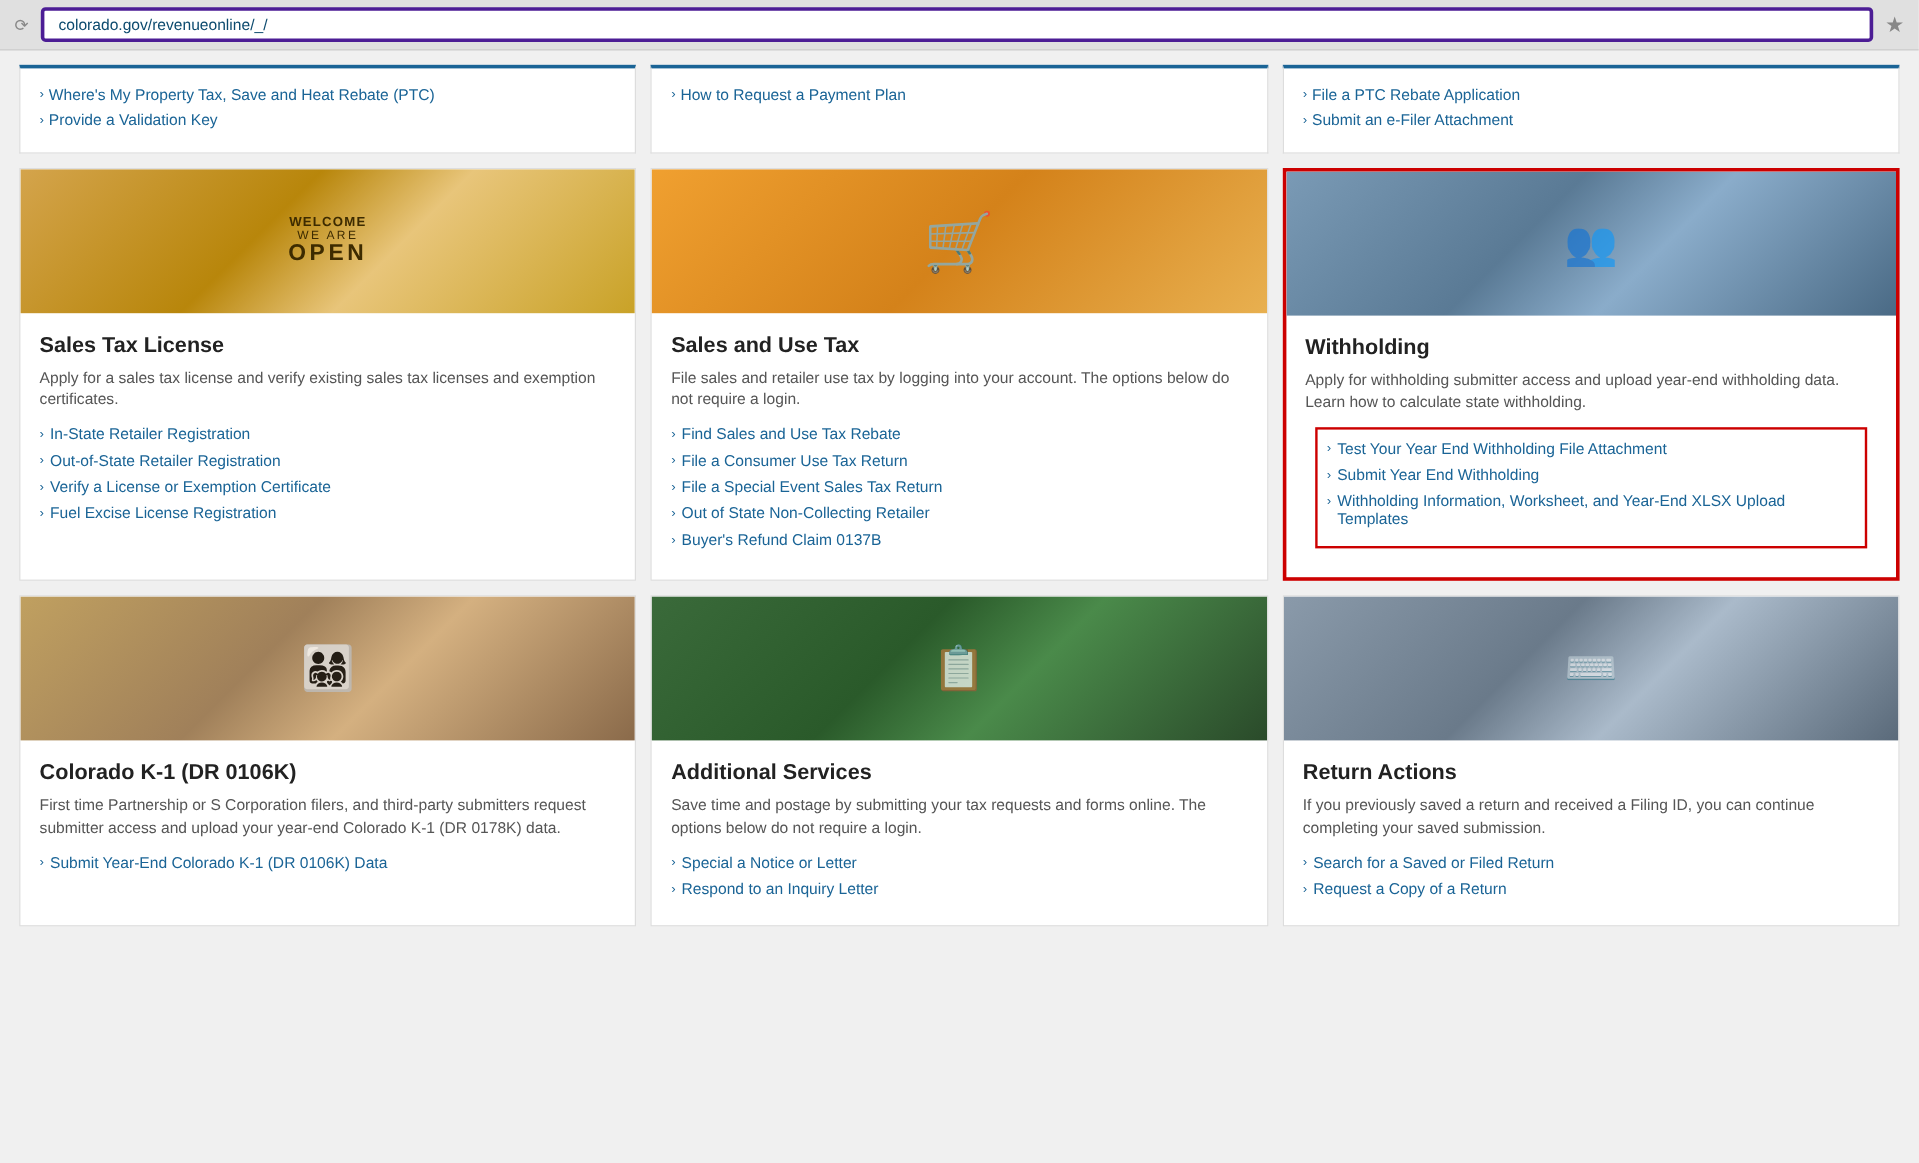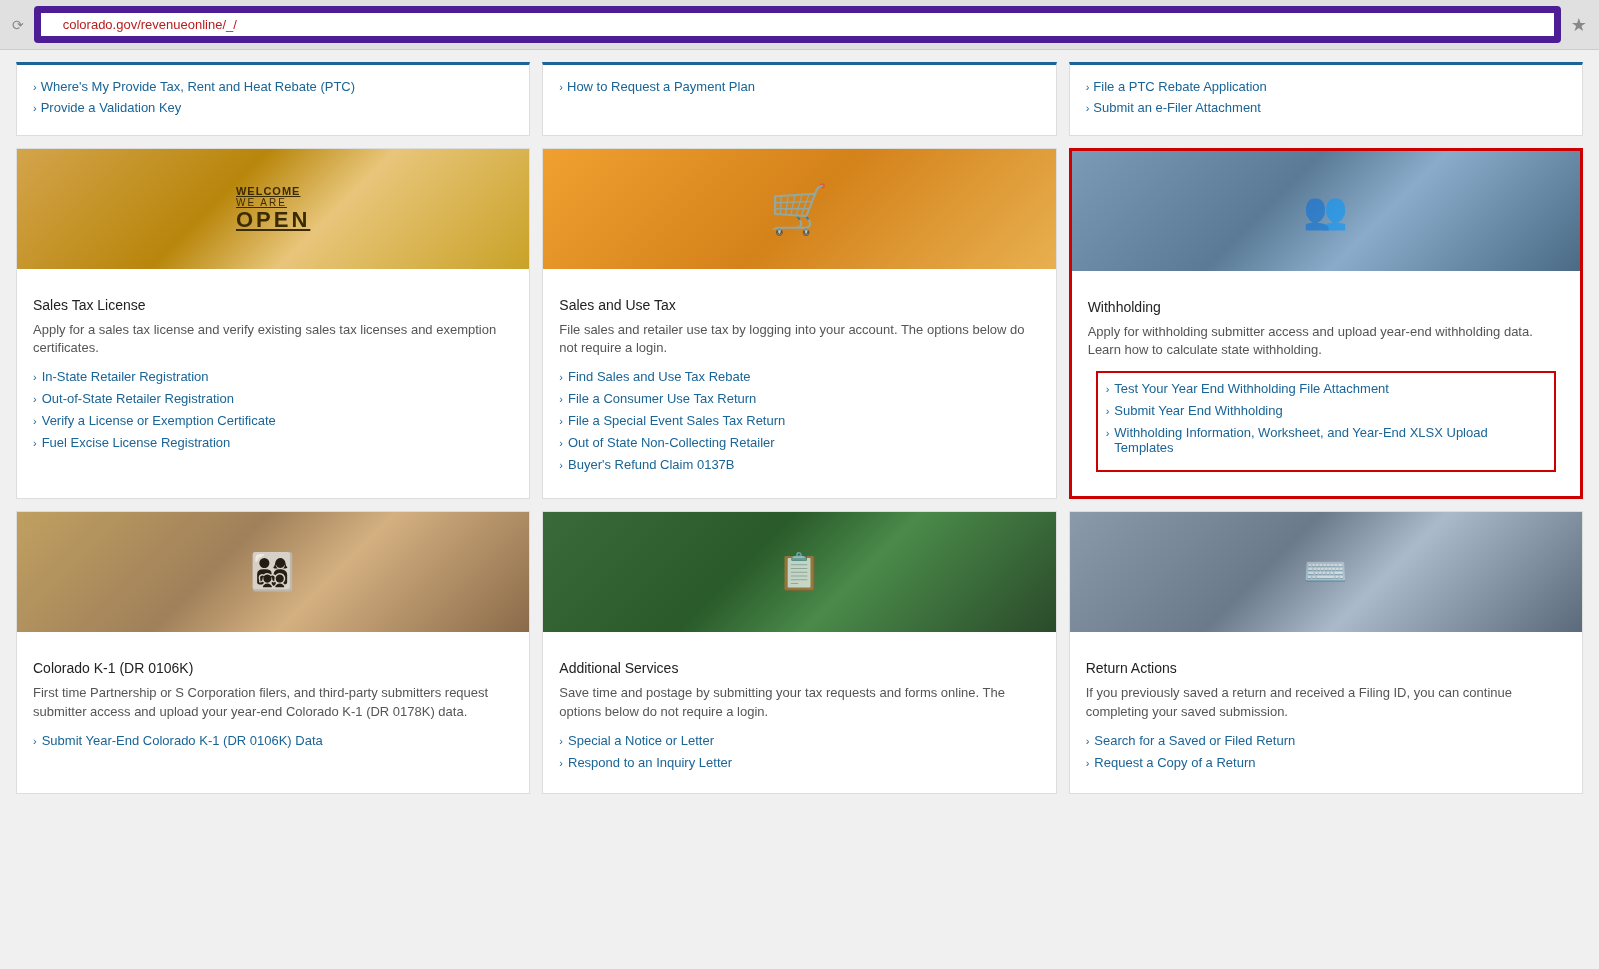--- a/index.html
+++ b/index.html
@@ -13,25 +13,25 @@
       background: #e0e0e0;
       padding: 6px 12px;
       display: flex;
       align-items: center;
       gap: 10px;
       border-bottom: 1px solid #ccc;
     }
     .browser-url {
       flex: 1;
       background: white;
-      border: 7px solid #4c1d95;
+      border: 3px solid #4c1d95;
       border-radius: 4px;
-      padding: 4px 22px;
+      padding: 4px 12px;
       font-size: 13px;
-      color: #b91c1c;
+      color: #0c4a6e;
     }
     .browser-star {
       color: #888;
       font-size: 18px;
     }
     .page-content {
       padding: 12px 16px;
       overflow-y: auto;
     }
     
@@ -93,23 +93,23 @@
     }
     
     .img-open {
       background: linear-gradient(135deg, #d4a44c 0%, #b8860b 40%, #e8c57a 60%, #c9a227 100%);
       display: flex;
       align-items: center;
       justify-content: center;
       color: #3d2b00;
       font-size: 22px;
       font-weight: bold;
+      text-align: center;
       line-height: 1.1;
       letter-spacing: 2px;
-      text-decoration: underline;
     }
     .img-cart {
       background: linear-gradient(135deg, #f0a030 0%, #d4821a 50%, #e8b050 100%);
       display: flex;
       align-items: center;
       justify-content: center;
       color: rgba(255,255,255,0.8);
       font-size: 48px;
     }
     .img-office {
@@ -142,25 +142,24 @@
       align-items: center;
       justify-content: center;
       color: rgba(255,255,255,0.6);
       font-size: 36px;
     }
     .card-body {
       padding: 16px;
       flex: 1;
     }
     .card-title {
-      font-size: 14px;
-      font-weight: normal;
+      font-size: 18px;
+      font-weight: bold;
       color: #222;
       margin-bottom: 8px;
-      margin-top: 12px;
     }
     .card-desc {
       font-size: 13px;
       color: #555;
       margin-bottom: 12px;
       line-height: 1.4;
     }
     .card-links {
       list-style: none;
     }
@@ -192,21 +191,21 @@
 
 <div class="page-content">
 
   <div class="top-strip">
 
     <div class="top-card">
       <ul class="card-links">
         <li>
           <a href="#">
             <span class="chevron">›</span>
-            <span>Where's My Provide Tax, Rent and Heat Rebate (PTC)</span>
+            <span>Where's My Property Tax, Save and Heat Rebate (PTC)</span>
           </a>
         </li>
         <li>
           <a href="#">
             <span class="chevron">›</span>
             <span>Provide a Validation Key</span>
           </a>
         </li>
       </ul>
     </div>
@@ -240,21 +239,21 @@
     </div>
   </div>
 
   <div class="cards-grid">
 
     <div class="card">
       <div class="card-image img-open" style="height:120px;">
         <div>
           <div style="font-size:11px;letter-spacing:1px;">WELCOME</div>
           <div style="font-size:10px;font-weight:normal;">WE ARE</div>
-          <div style="font-size:22px;font-weight:bold;letter-spacing:3px;">OPEN</div>
+          <div style="font-size:19px;font-weight:bold;letter-spacing:3px;">OPEN</div>
         </div>
       </div>
       <div class="card-body">
         <div class="card-title">Sales Tax License</div>
         <div class="card-desc">Apply for a sales tax license and verify existing sales tax licenses and exemption certificates.</div>
         <ul class="card-links">
           <li>
             <a href="#">
               <span class="chevron">›</span>
               <span>In-State Retailer Registration</span>

